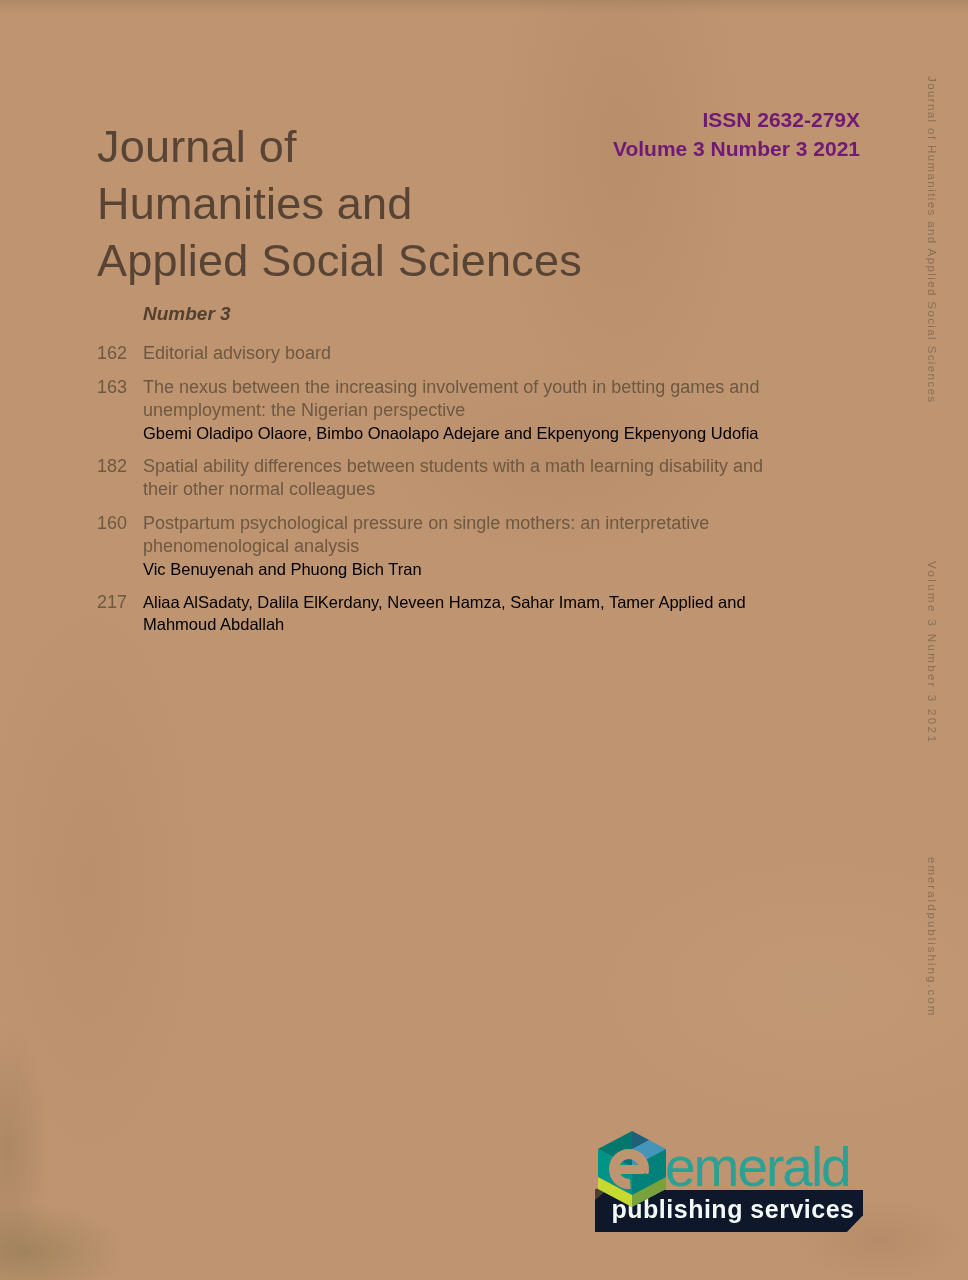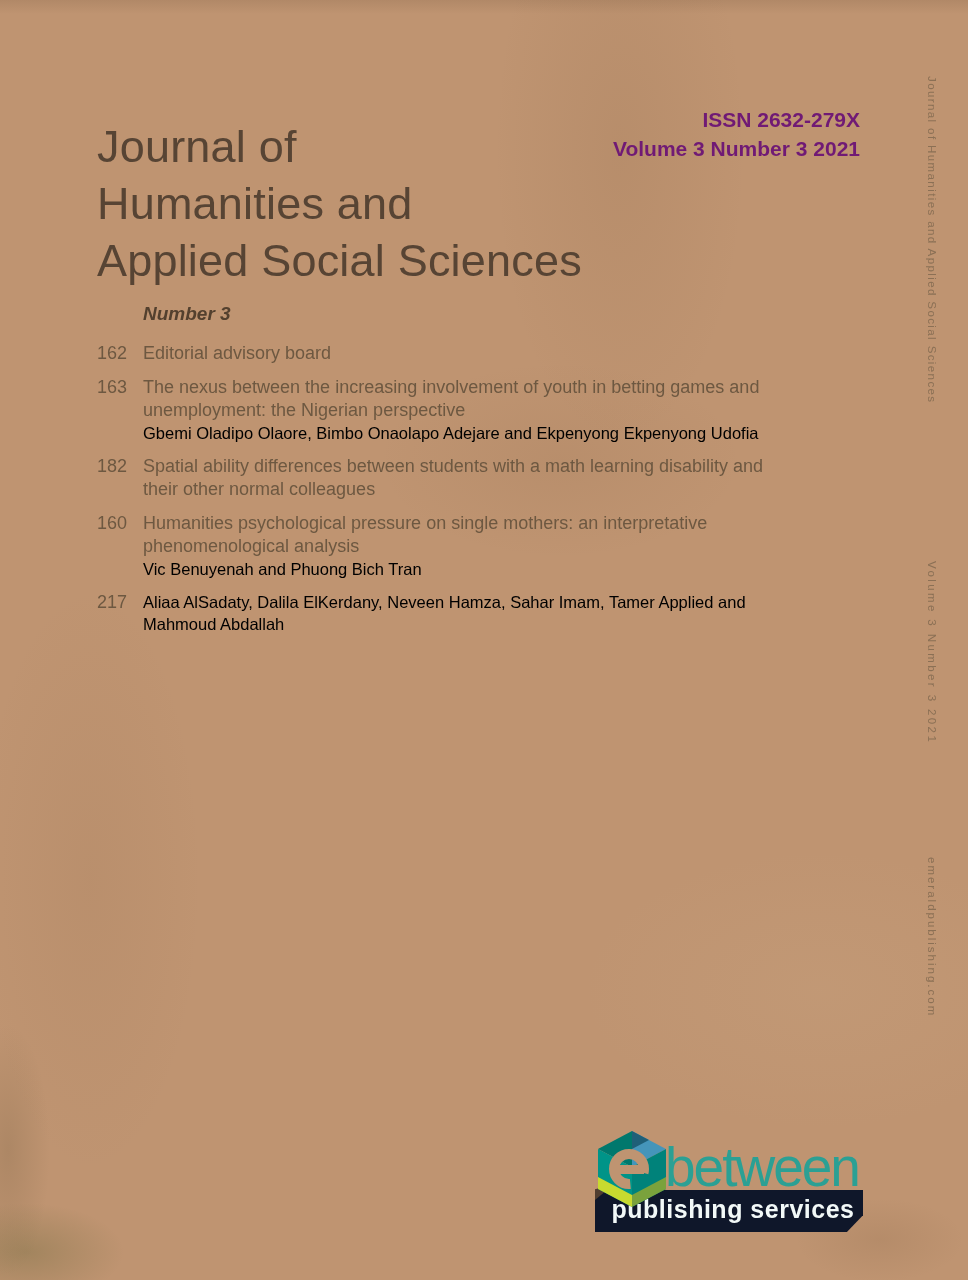--- a/index.html
+++ b/index.html
@@ -114,21 +114,21 @@
       <div class="toc-num">182</div>
       <div>
         <div class="toc-title">Spatial ability differences between students with a math learning disability and
 their other normal colleagues</div>
       </div>
     </div>
 
     <div class="toc-row">
       <div class="toc-num">160</div>
       <div>
-        <div class="toc-title">Humanities psychological pressure on single mothers: an interpretative
+        <div class="toc-title">Postpartum psychological pressure on single mothers: an interpretative
 phenomenological analysis</div>
         <div class="toc-authors">Vic Benuyenah and Phuong Bich Tran</div>
       </div>
     </div>
 
     <div class="toc-row">
       <div class="toc-num">217</div>
       <div>
         <div class="toc-authors">Aliaa AlSadaty, Dalila ElKerdany, Neveen Hamza, Sahar Imam, Tamer Applied and
 Mahmoud Abdallah</div>
@@ -138,21 +138,21 @@
 
   <div class="spine spine-top">Journal of Humanities and Applied Social Sciences</div>
   <div class="spine spine-mid">Volume 3 Number 3 2021</div>
   <div class="spine spine-bot">emeraldpublishing.com</div>
 
   <div class="logo">
     <div class="fold"></div>
     <div class="banner">
       <span class="banner-text">publishing services</span>
     </div>
-    <span class="wordmark">between</span>
+    <span class="wordmark">emerald</span>
     <svg class="cube" width="74" height="80" viewBox="0 0 74 80">
       <polygon points="37,3 3,21 37,39" fill="#00786d"></polygon>
       <polygon points="37,3 71,21 37,39" fill="#4595ba"></polygon>
       <polygon points="37,3 54,12 37,21" fill="#1f5f78"></polygon>
       <polygon points="3,21 37,39 37,79 3,61" fill="#009488"></polygon>
       <polygon points="37,39 71,21 71,61 37,79" fill="#00827a"></polygon>
       <polygon points="3,49 37,67 37,79 3,61" fill="#c8da2f"></polygon>
       <polygon points="37,67 71,49 71,61 37,79" fill="#7aa23c"></polygon>
       <circle cx="34" cy="41" r="15" fill="none" stroke="#bf9471" stroke-width="10" stroke-dasharray="76 18" stroke-dashoffset="72"></circle>
       <rect x="22" y="37" width="27" height="9" fill="#bf9471"></rect>

